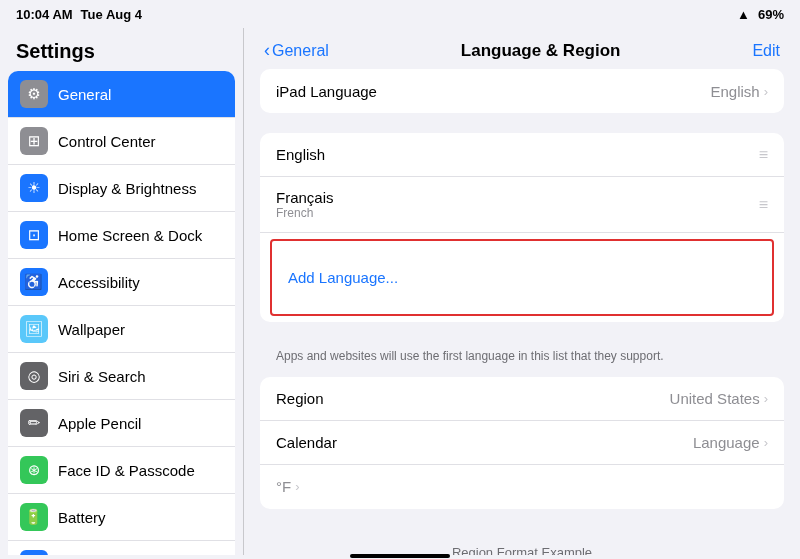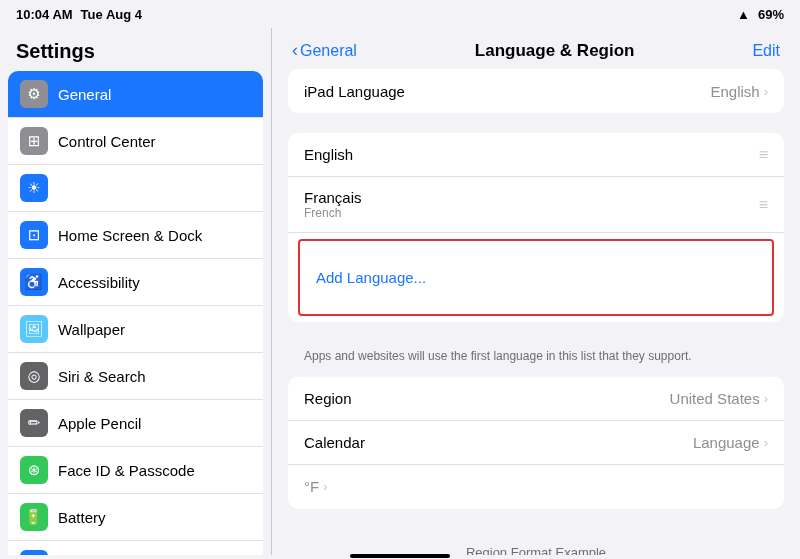--- a/index.html
+++ b/index.html
@@ -29,21 +29,21 @@
 
     
     .main-layout {
       display: flex;
       flex: 1;
       overflow: hidden;
     }
 
     
     .sidebar {
-      width: 272px;
+      width: 244px;
       background: #f2f2f7;
       overflow-y: auto;
       border-right: 1px solid #c8c8cc;
       flex-shrink: 0;
     }
     .sidebar-title {
       font-size: 20px;
       font-weight: 700;
       padding: 12px 16px 8px;
       color: #000;
@@ -256,20 +256,21 @@
       <div class="sidebar-item active">
         <div class="sidebar-icon icon-gray">⚙</div>
         <span class="item-label">General</span>
       </div>
       <div class="sidebar-item">
         <div class="sidebar-icon icon-gray">⊞</div>
         <span class="item-label">Control Center</span>
       </div>
       <div class="sidebar-item">
         <div class="sidebar-icon icon-blue">☀</div>
+        <span class="item-label">Display &amp; Brightness</span>
       </div>
       <div class="sidebar-item">
         <div class="sidebar-icon icon-blue">⊡</div>
         <span class="item-label">Home Screen &amp; Dock</span>
       </div>
       <div class="sidebar-item">
         <div class="sidebar-icon icon-blue">♿</div>
         <span class="item-label">Accessibility</span>
       </div>
       <div class="sidebar-item">

